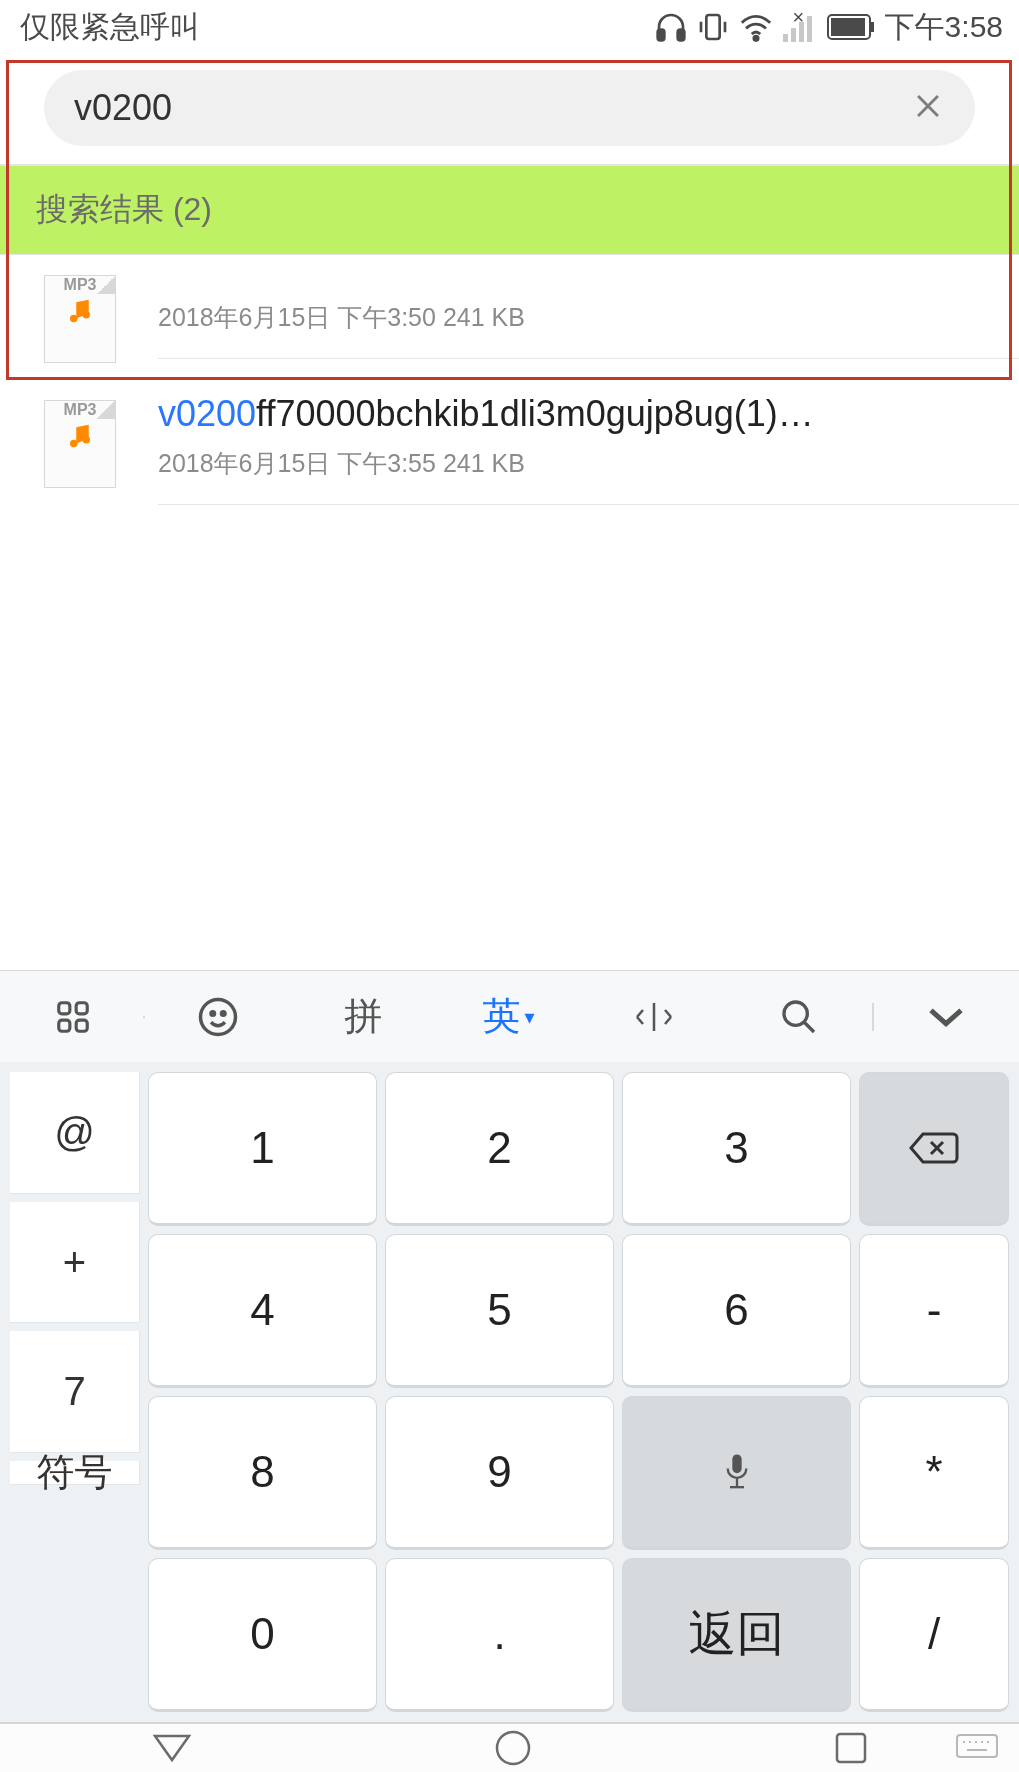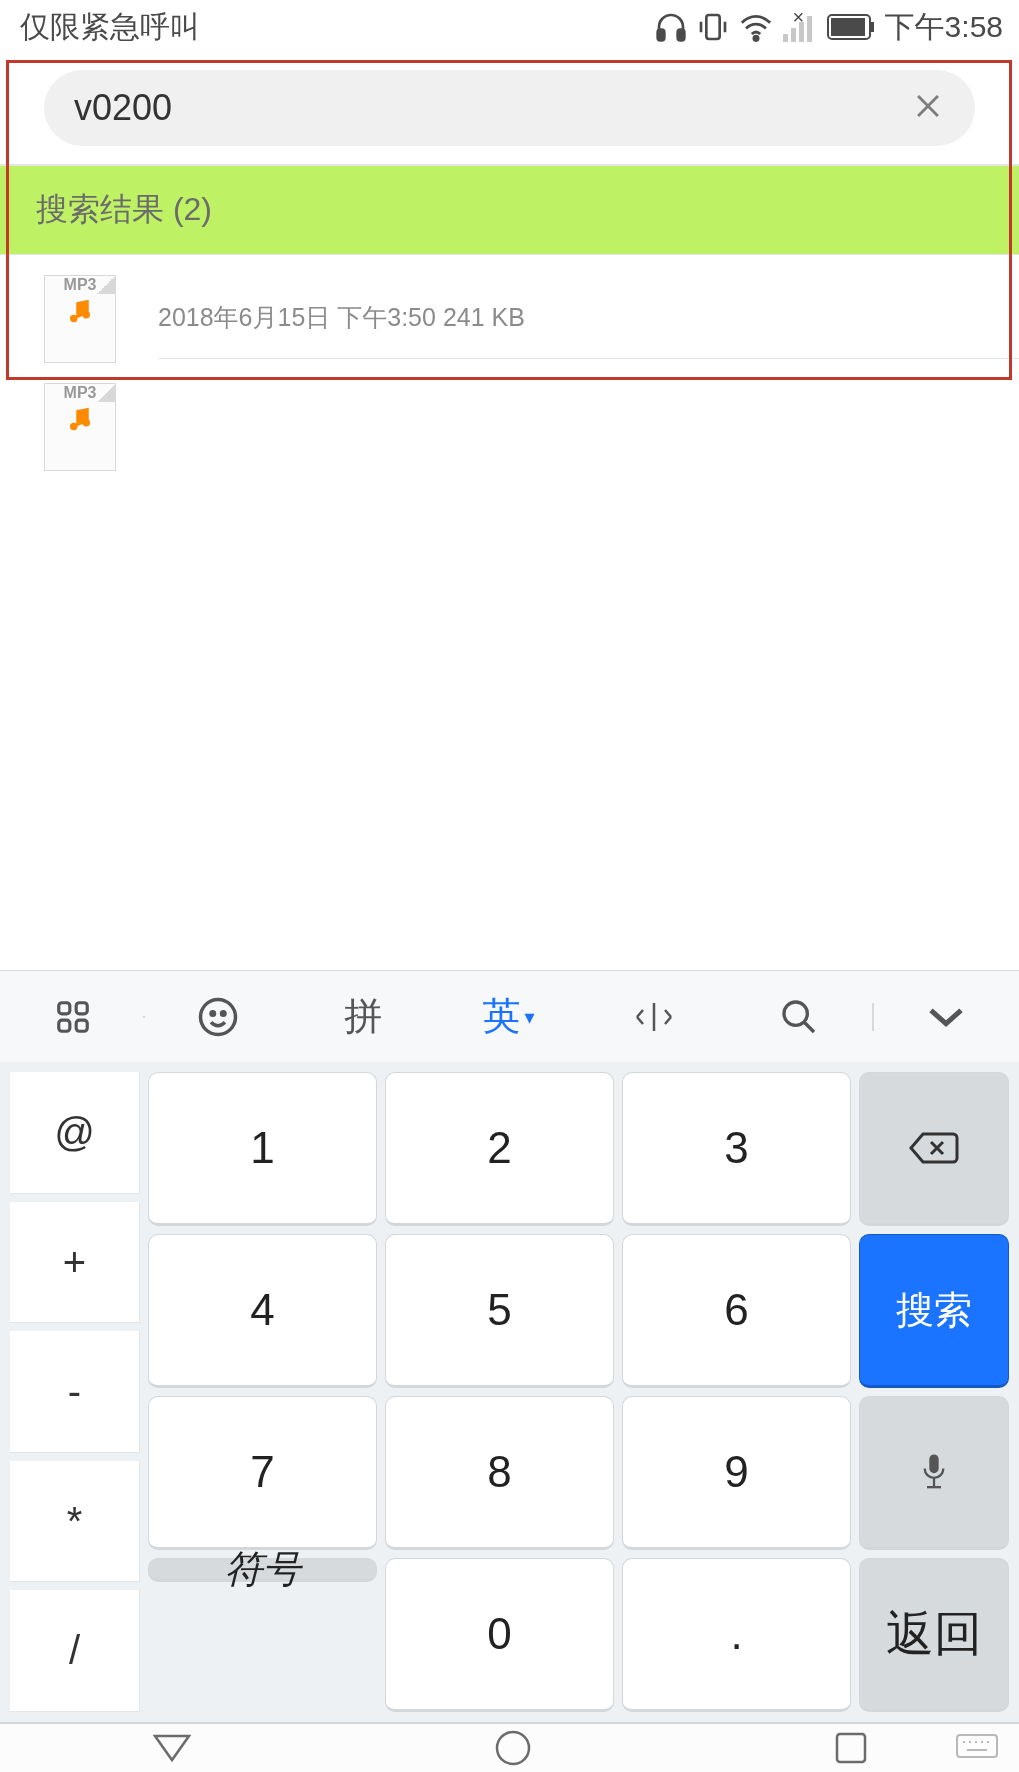--- a/index.html
+++ b/index.html
@@ -106,20 +106,24 @@
   </div>
   <div class="row">
     <div class="file-icon">
       <svg class="note" width="30" height="34" viewBox="0 0 24 24" fill="#ff8a00">
           <path d="M9 18V5l10-2v11"></path>
           <circle cx="7" cy="18" r="3"></circle>
           <circle cx="17" cy="15" r="3"></circle>
         </svg>
       <span class="ext">MP3</span>
     </div>
+    <div class="row-body">
+      <div class="fname"><span class="hl">v0200</span><span>ff70000bchkib1dli3m0gujp8ug(1)…</span></div>
+      <div class="meta">2018年6月15日 下午3:55 241 KB</div>
+    </div>
   </div>
 </div>
 
 <div class="keyboard">
   <div class="kb-top">
     <div class="kitem sep">
       <svg width="38" height="38" viewBox="0 0 24 24" fill="none" stroke="#555" stroke-width="2">
           <rect x="3" y="3" width="7" height="7" rx="2"></rect>
           <rect x="14" y="3" width="7" height="7" rx="2"></rect>
           <rect x="3" y="14" width="7" height="7" rx="2"></rect>
@@ -175,21 +179,21 @@
 </style>
 
 <style>
   
   .keyboard{bottom:50px;}
 </style>
 
 <style>
   .kgrid{display:grid;grid-template-columns:130px 1fr 1fr 1fr 150px;grid-auto-rows:128px;gap:10px;padding:10px;background:#eef1f3;}
   .kgrid .key{height:auto;}
-  .rs2{grid-row:span 2;font-style:italic;}
+  .rs2{grid-row:span 2;}
 </style>
 <div class="keyboard" style="bottom:50px;">
   <div class="kb-top">
     <div class="kitem sep">
       <svg width="38" height="38" viewBox="0 0 24 24" fill="none" stroke="#555" stroke-width="2">
           <rect x="3" y="3" width="7" height="7" rx="2"></rect>
           <rect x="14" y="3" width="7" height="7" rx="2"></rect>
           <rect x="3" y="14" width="7" height="7" rx="2"></rect>
           <rect x="14" y="14" width="7" height="7" rx="2"></rect>
         </svg>
@@ -235,21 +239,20 @@
       <svg width="50" height="36" viewBox="0 0 50 36" fill="none" stroke="#333" stroke-width="3">
           <path d="M14 4h30a4 4 0 0 1 4 4v20a4 4 0 0 1-4 4H14L2 18 14 4z"></path>
           <path d="M22 12l12 12M34 12L22 24"></path>
         </svg>
     </div>
 
     <div class="key">+</div>
     <div class="key">4</div>
     <div class="key">5</div>
     <div class="key">6</div>
-    <div class="key blue" style="font-size:38px;">搜索</div>
 
     <div class="key">-</div>
     <div class="key">7</div>
     <div class="key">8</div>
     <div class="key">9</div>
     <div class="key gray">
       <svg width="28" height="42" viewBox="0 0 24 34" fill="#555">
           <rect x="8" y="2" width="8" height="16" rx="4"></rect>
           <path d="M4 14a8 8 0 0 0 16 0" fill="none" stroke="#555" stroke-width="2"></path>
           <line x1="12" y1="22" x2="12" y2="30" stroke="#555" stroke-width="2"></line>

